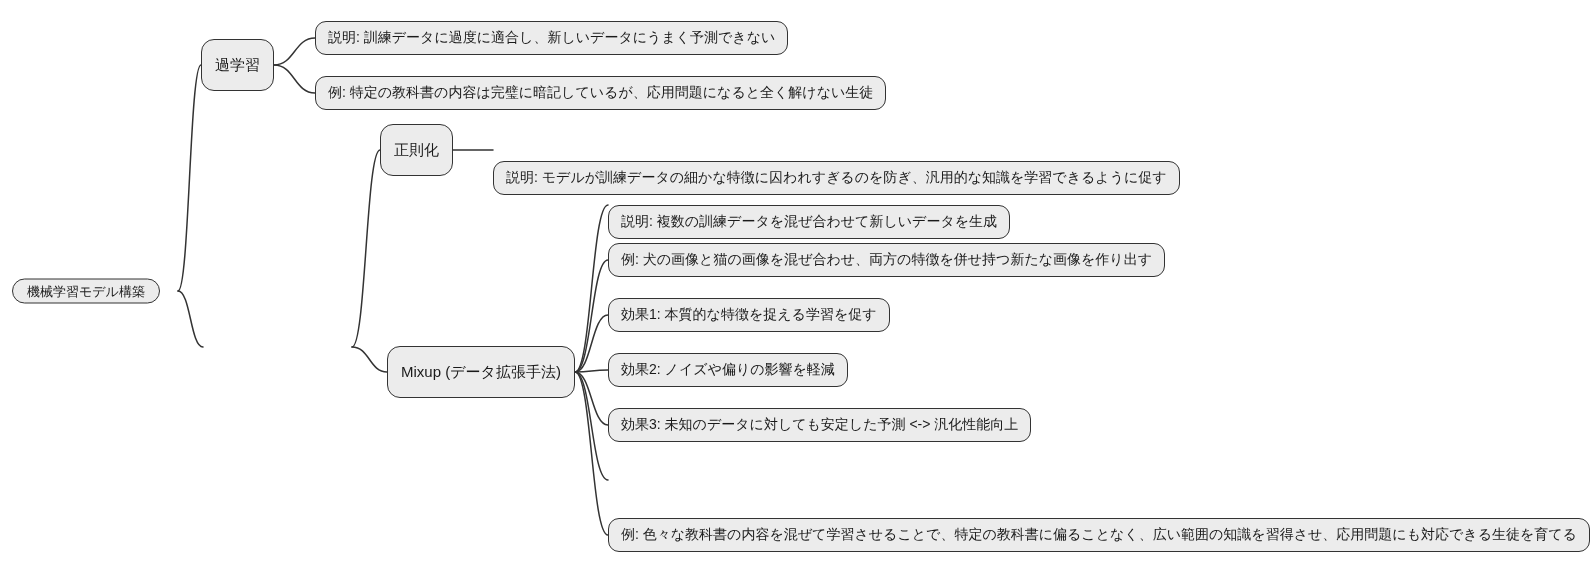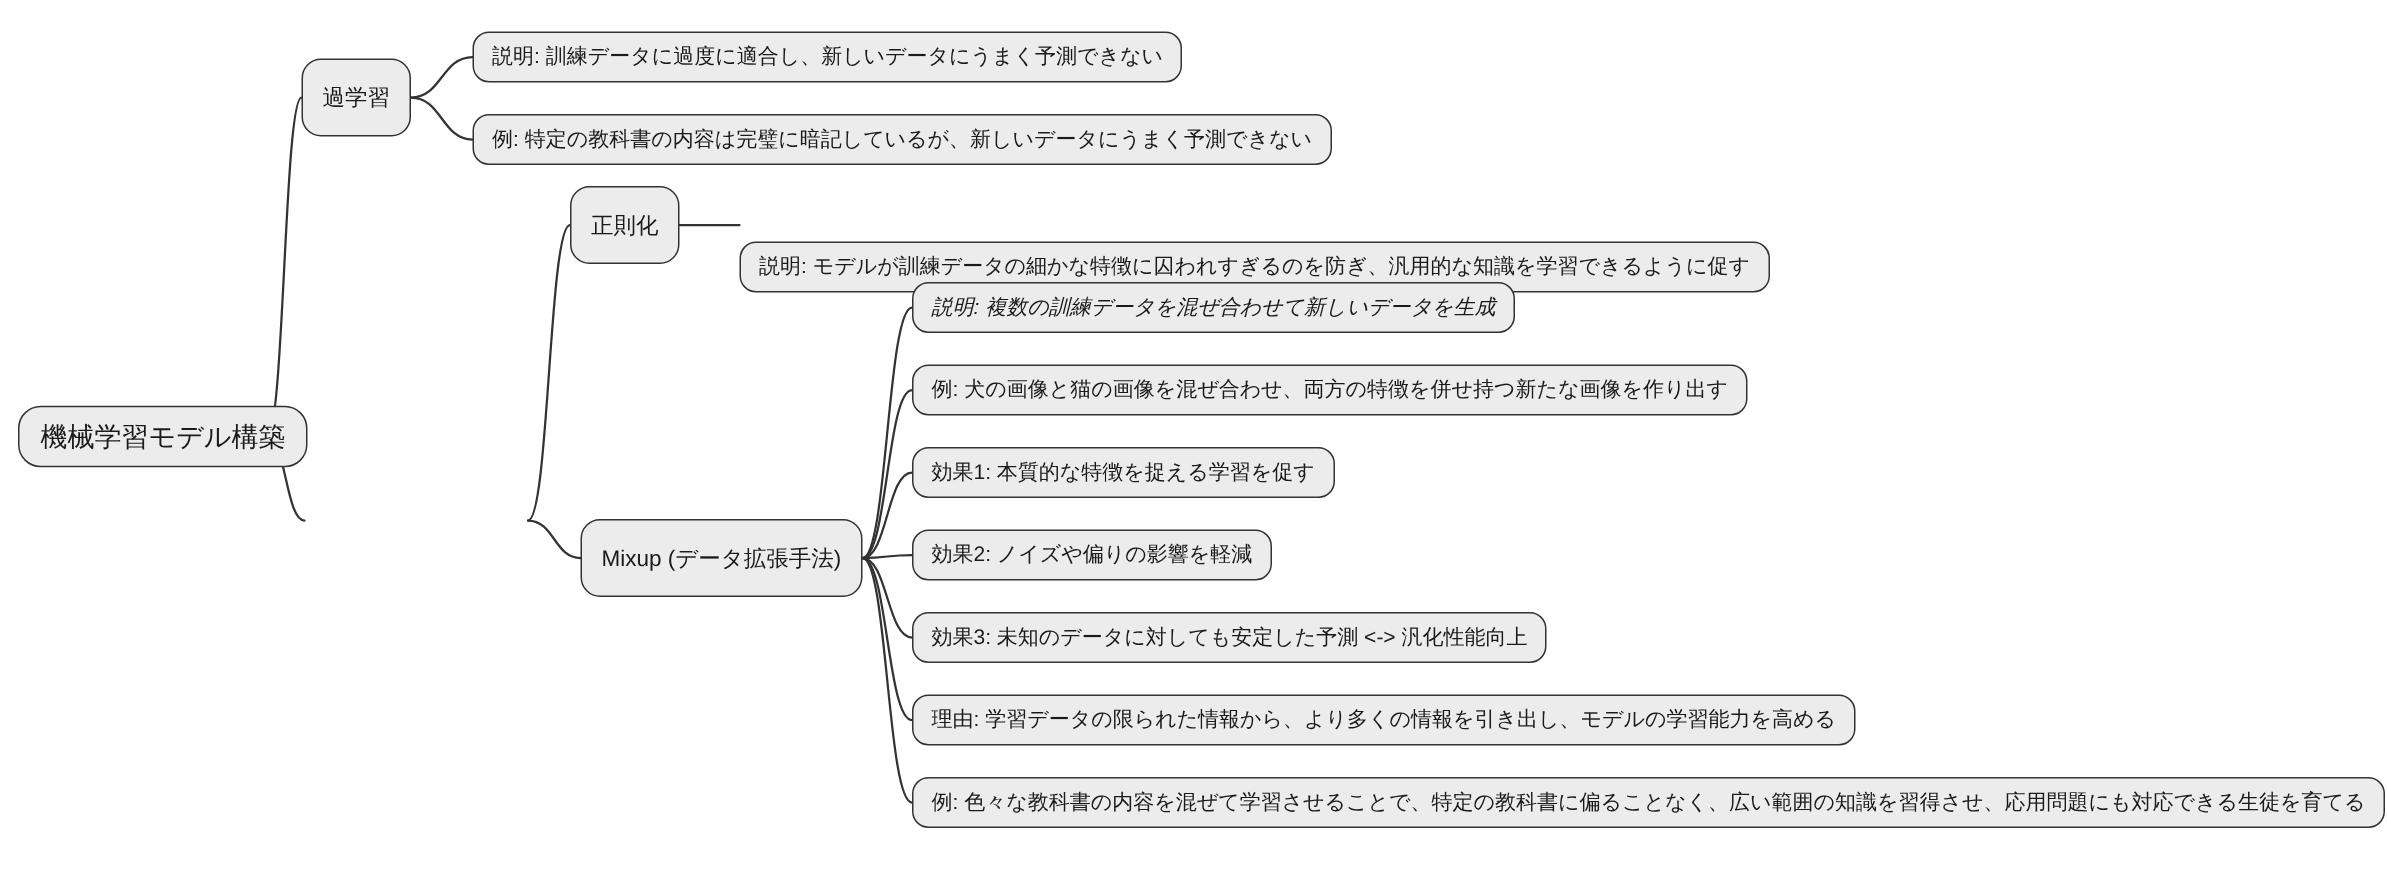--- a/index.html
+++ b/index.html
@@ -39,24 +39,24 @@
     transform:translateY(-50%);
     display:flex;
     align-items:center;
     white-space:nowrap;
     background:var(--node-fill);
     border:1.5px solid var(--node-border);
     color:var(--text);
     box-sizing:border-box;
   }
   .kind-root{
-    height:41px;
+    height:25px;
     padding:0 14px;
     border-radius:15px;
-    font-size:18px;
+    font-size:13px;
   }
   .kind-branch{
     height:52px;
     padding:0 13px;
     border-radius:13px;
     font-size:15px;
   }
   .kind-leaf{
     height:34px;
     padding:12px 12px;
@@ -81,24 +81,23 @@
       <path d="M 575 372 C 591.5 372, 591.5 315, 608 315"></path>
       <path d="M 575 372 C 591.5 372, 591.5 370, 608 370"></path>
       <path d="M 575 372 C 591.5 372, 591.5 425, 608 425"></path>
       <path d="M 575 372 C 591.5 372, 591.5 480, 608 480"></path>
       <path d="M 575 372 C 591.5 372, 591.5 535, 608 535"></path>
     </svg>
 
 <div class="node kind-root" style="left: 12px; top: 291px;">機械学習モデル構築</div>
     <div class="node kind-branch" style="left: 201px; top: 65px;">過学習</div>
     <div class="node kind-leaf" style="left: 315px; top: 38px;">説明: 訓練データに過度に適合し、新しいデータにうまく予測できない</div>
-    <div class="node kind-leaf" style="left: 315px; top: 93px;">例: 特定の教科書の内容は完璧に暗記しているが、新しいデータにうまく予測できない</div>
+    <div class="node kind-leaf" style="left: 315px; top: 93px;">例: 特定の教科書の内容は完璧に暗記しているが、応用問題になると全く解けない生徒</div>
     <div class="node kind-branch" style="left: 380px; top: 150px;">正則化</div>
     <div class="node kind-leaf" style="left: 493px; top: 150px; margin-top: 28px;">説明: モデルが訓練データの細かな特徴に囚われすぎるのを防ぎ、汎用的な知識を学習できるように促す</div>
     <div class="node kind-branch" style="left: 387px; top: 372px;">Mixup (データ拡張手法)</div>
-    <div class="node kind-leaf" style="left: 608px; top: 205px; font-style: italic;">説明: 複数の訓練データを混ぜ合わせて新しいデータを生成</div>
+    <div class="node kind-leaf" style="left: 608px; top: 222px;">説明: 複数の訓練データを混ぜ合わせて新しいデータを生成</div>
     <div class="node kind-leaf" style="left: 608px; top: 260px; text-align: center;">例: 犬の画像と猫の画像を混ぜ合わせ、両方の特徴を併せ持つ新たな画像を作り出す</div>
     <div class="node kind-leaf" style="left: 608px; top: 315px;">効果1: 本質的な特徴を捉える学習を促す</div>
     <div class="node kind-leaf" style="left: 608px; top: 370px;">効果2: ノイズや偏りの影響を軽減</div>
     <div class="node kind-leaf" style="left: 608px; top: 425px;">効果3: 未知のデータに対しても安定した予測 &lt;-&gt; 汎化性能向上</div>
-    <div class="node kind-leaf" style="left: 608px; top: 480px;">理由: 学習データの限られた情報から、より多くの情報を引き出し、モデルの学習能力を高める</div>
     <div class="node kind-leaf" style="left: 608px; top: 535px;">例: 色々な教科書の内容を混ぜて学習させることで、特定の教科書に偏ることなく、広い範囲の知識を習得させ、応用問題にも対応できる生徒を育てる</div>
   </div>
 
 </body></html>

